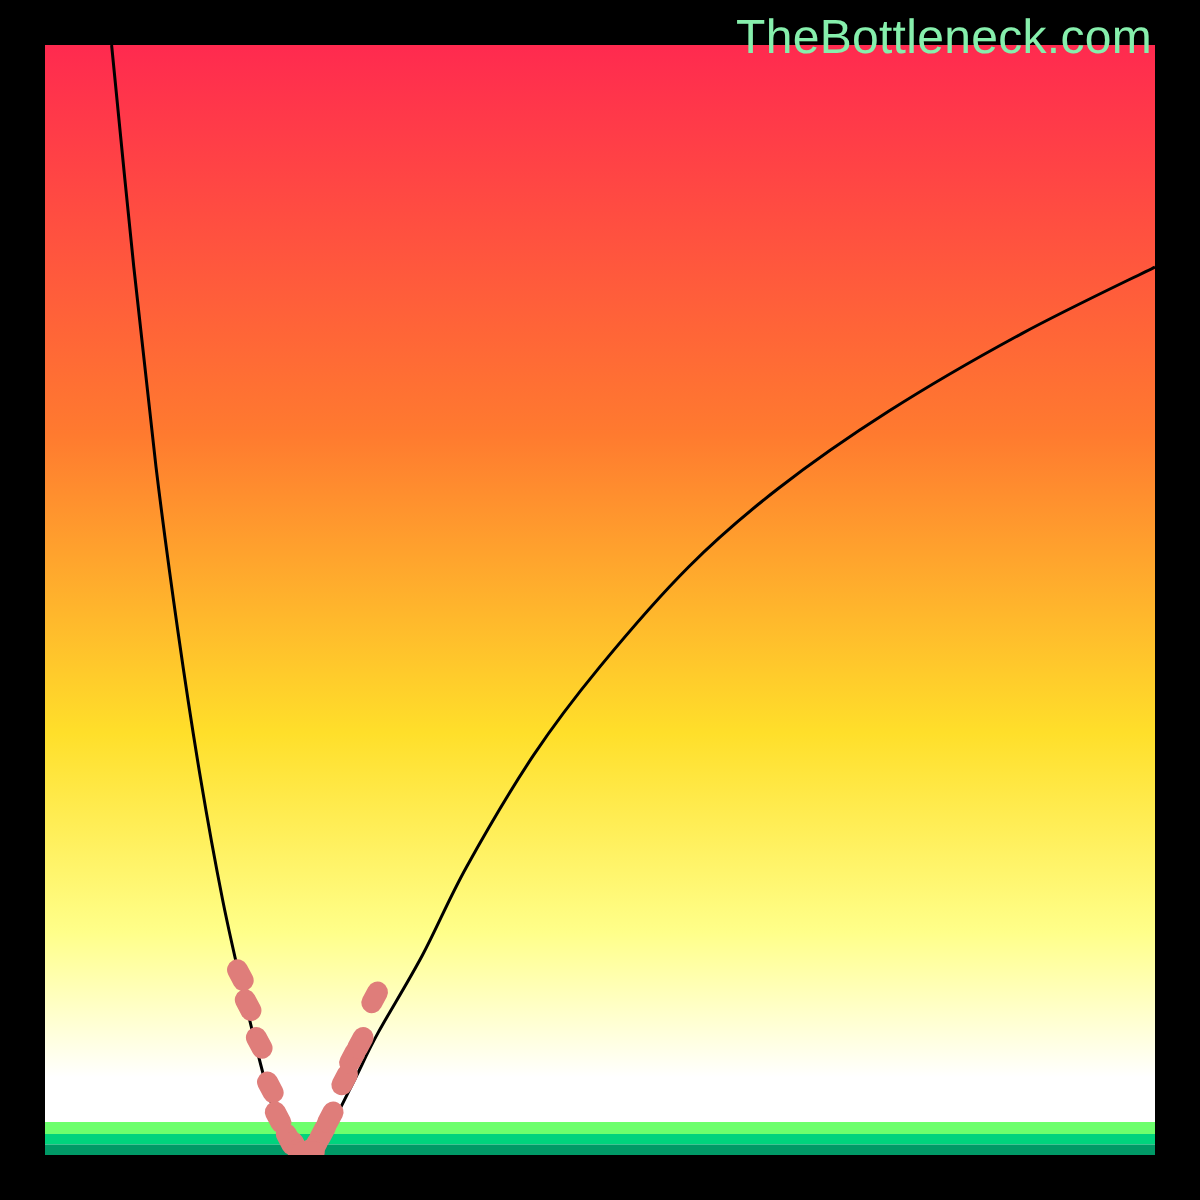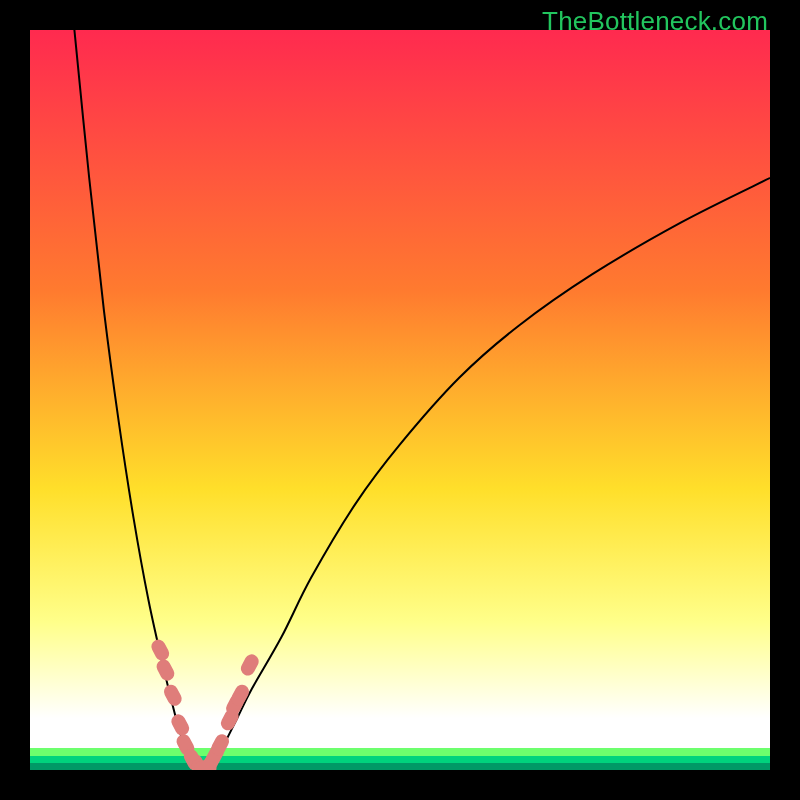--- a/index.html
+++ b/index.html
@@ -29,23 +29,23 @@
     position: absolute;
     left: 0;
     top: 0;
     width: 100%;
     height: 100%;
   }
   .watermark {
     position: absolute;
     top: 6px;
     right: 32px;
-    color: #22c55e;
+    color: #86efac;
     font-family: Arial, Helvetica, sans-serif;
-    font-size: 26px;
+    font-size: 32px;
     font-weight: 500;
     letter-spacing: 0.2px;
     text-align: right;
   }
   svg.curves {
     position: absolute;
     left: 0;
     top: 0;
     width: 100%;
     height: 100%;

